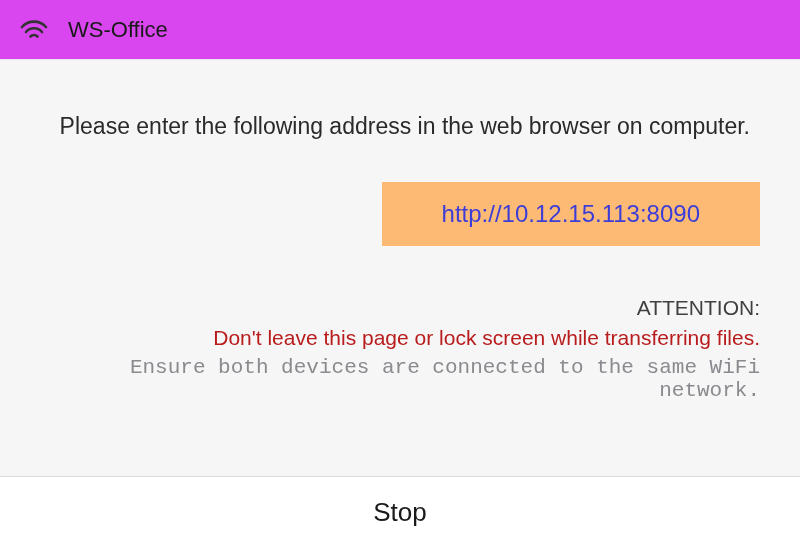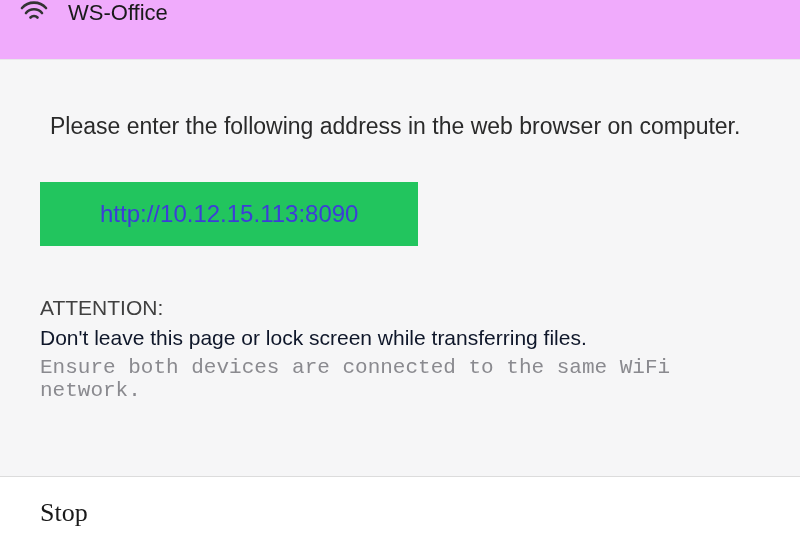--- a/index.html
+++ b/index.html
@@ -8,86 +8,86 @@
       box-sizing: border-box;
     }
     body {
       font-family: -apple-system, BlinkMacSystemFont, "Segoe UI", Helvetica, Arial, sans-serif;
       width: 800px;
       height: 548px;
       background: #ffffff;
       overflow: hidden;
     }
     .header {
-      background: #f0abfc;
+      background: #d946ef;
       height: 60px;
       display: flex;
-      align-items: flex-start;
+      align-items: center;
       padding: 0 20px;
       border-bottom: 1px solid #e8e8ea;
     }
     .wifi-icon {
       width: 28px;
       height: 22px;
       margin-right: 20px;
       display: flex;
       align-items: center;
       justify-content: center;
     }
     .header-title {
       font-size: 22px;
       color: #1a1a1a;
       font-weight: 400;
     }
     .content {
       background: #f6f6f7;
       padding: 50px 40px 30px 40px;
-      text-align: left;
+      text-align: right;
       height: 416px;
     }
     .instruction {
       font-size: 23px;
       color: #2a2a2a;
       line-height: 1.4;
       max-width: 700px;
       margin: 0 auto 40px auto;
     }
     .url-box {
-      background: #22c55e;
+      background: #fdba74;
       display: inline-block;
       padding: 18px 60px;
       margin-bottom: 50px;
     }
     .url-text {
       font-size: 24px;
       color: #3d3dd8;
       font-weight: 400;
     }
     .attention-label {
       color: #404040;
       font-size: 21px;
       margin-bottom: 6px;
     }
     .attention-text {
-      color: #0f172a;
+      color: #b91c1c;
       font-size: 21px;
       margin-bottom: 6px;
     }
     .info-text {
       color: #8a8a8f;
       font-size: 21px;
       font-family: Liberation Mono, monospace;
     }
     .footer {
       height: 72px;
       border-top: 1px solid #dcdcdc;
       display: flex;
       align-items: center;
+      justify-content: center;
       background: #ffffff;
-      font-family: Liberation Serif, serif;
     }
     .stop-button {
       font-size: 26px;
       color: #1a1a1a;
       background: none;
       border: none;
       cursor: pointer;
       font-family: inherit;
       padding: 10px 40px;
     }

